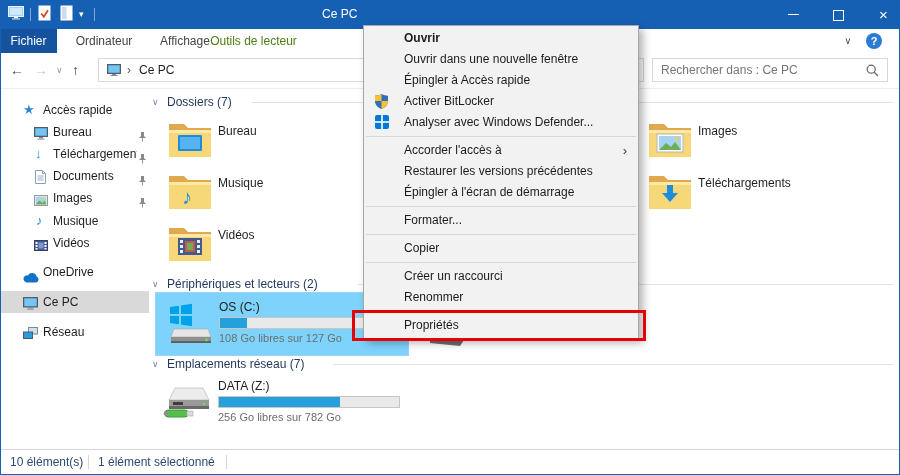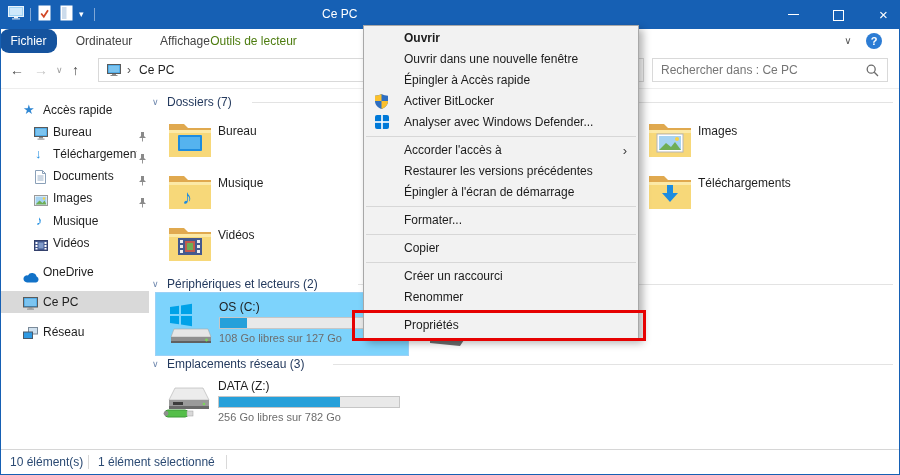--- a/index.html
+++ b/index.html
@@ -16,21 +16,21 @@
   .manage-tab{position:absolute;left:204px;top:0;width:112px;height:29px;
               background:linear-gradient(#bce09e,#a2d37e);color:#223a10;text-align:center;line-height:29px;}
   .win-title{position:absolute;left:322px;top:0;height:29px;line-height:29px;color:#fff;}
   .cap-btn{position:absolute;top:0;width:45px;height:29px;color:#fff;text-align:center;line-height:29px;}
   .min-shape{position:absolute;left:17px;top:14px;width:11px;height:1px;background:#fff;}
   .max-shape{position:absolute;left:17px;top:10px;width:9px;height:9px;border:1px solid #fff;}
   .close-glyph{font-size:15px;}
 
   
   .tabrow{position:absolute;left:0;top:29px;width:900px;height:24px;background:#fff;border-bottom:1px solid #efefef;}
-  .rtab{position:absolute;top:0;height:24px;line-height:24px;text-align:center;color:#444;border-radius:9px;}
+  .rtab{position:absolute;top:0;height:24px;line-height:24px;text-align:center;color:#444;}
   .rtab.active{background:#15539e;color:#fff;}
   .ribbon-collapse{position:absolute;left:838px;top:0;width:20px;height:24px;line-height:24px;text-align:center;color:#555;font-size:10px;}
   .help-btn{position:absolute;left:866px;top:4px;width:16px;height:16px;border-radius:50%;background:#2c7cd4;
             color:#fff;font-size:11px;font-weight:bold;text-align:center;line-height:16px;}
 
   
   .addrrow{position:absolute;left:0;top:53px;width:900px;height:35px;background:#fff;border-bottom:1px solid #ededed;}
   .navg{position:absolute;top:0;height:35px;line-height:35px;font-size:14px;color:#4a4a4a;}
   .navg.disabled{color:#c5c5c5;}
   .navg.small{font-size:9px;color:#9a9a9a;}
@@ -381,21 +381,21 @@
     <span class="ddetail">108 Go libres sur 127 Go</span>
   </div>
 
   <span class="sliver">
     <svg width="42" height="13" viewBox="0 0 42 13">
         <polygon points="0,3 38,0 30,12 0,9" fill="#6e6e6e"></polygon>
       </svg>
   </span>
 
   <span class="grp-chev" style="left:152px;top:359px;">∨</span>
-  <span class="grp-title" style="left:167px;top:357px;">Emplacements réseau (3)</span>
+  <span class="grp-title" style="left:167px;top:357px;">Emplacements réseau (7)</span>
   <div class="rule" style="left:333px;top:364px;width:560px;"></div>
 
   <div class="drive-tile" style="top:372px;">
     <span class="drive-ic">
       <svg width="48" height="46" viewBox="0 0 48 46">
           <polygon points="12,8 40,8 46,20 6,20" fill="#ececec" stroke="#b0b0b0" stroke-width=".6"></polygon>
           <rect x="6" y="20" width="40" height="9" fill="#9a9a9a"></rect>
           <rect x="6" y="26" width="40" height="3" fill="#6a6a6a"></rect>
           <rect x="10" y="22" width="10" height="3" fill="#3c3c3c"></rect>
           <circle cx="41" cy="24" r="1.3" fill="#7cd65a"></circle>

